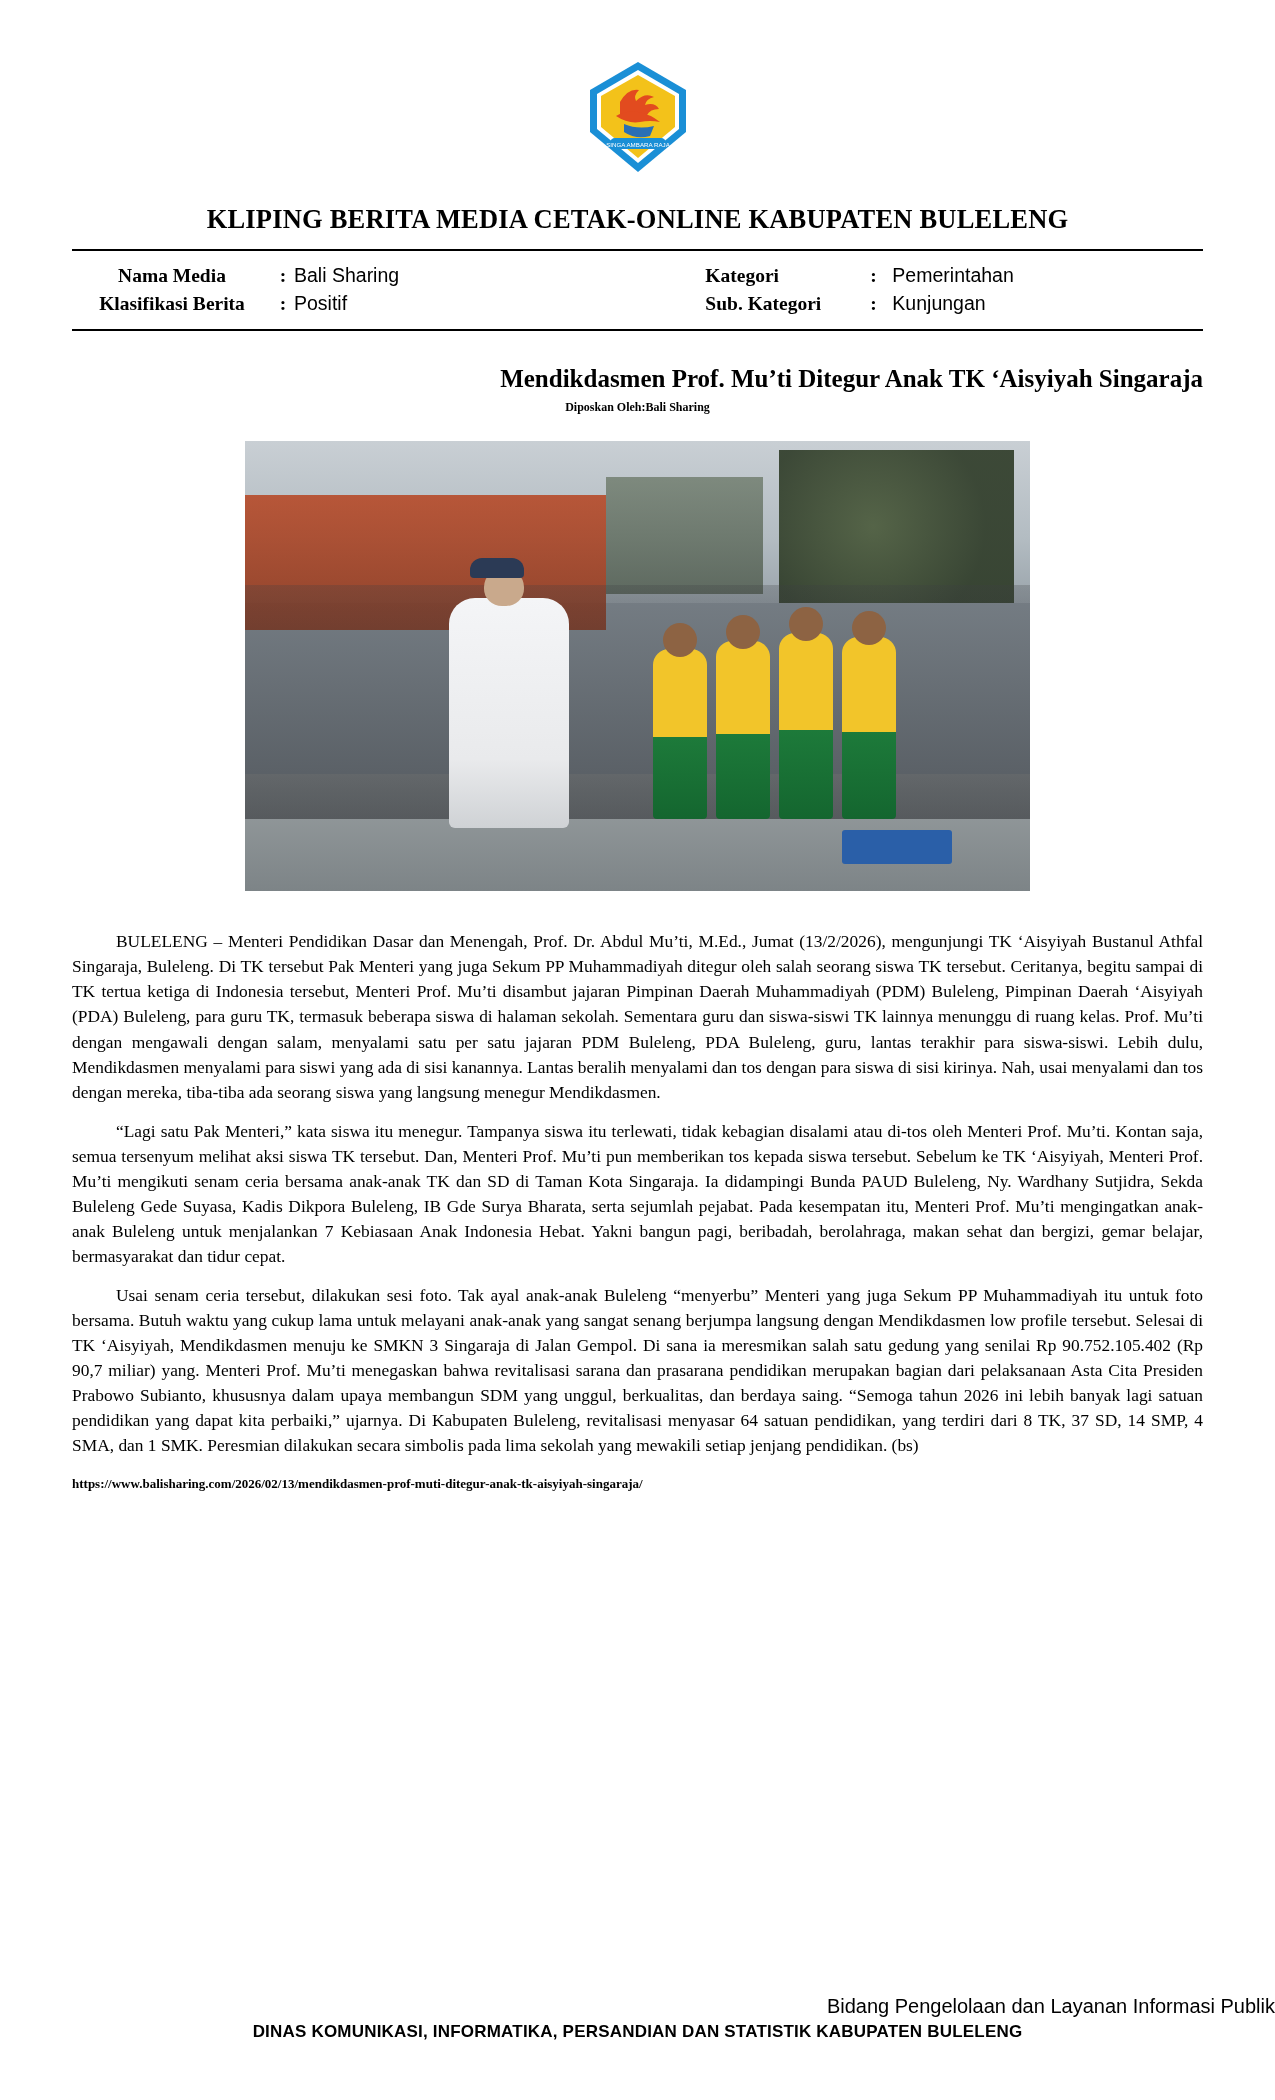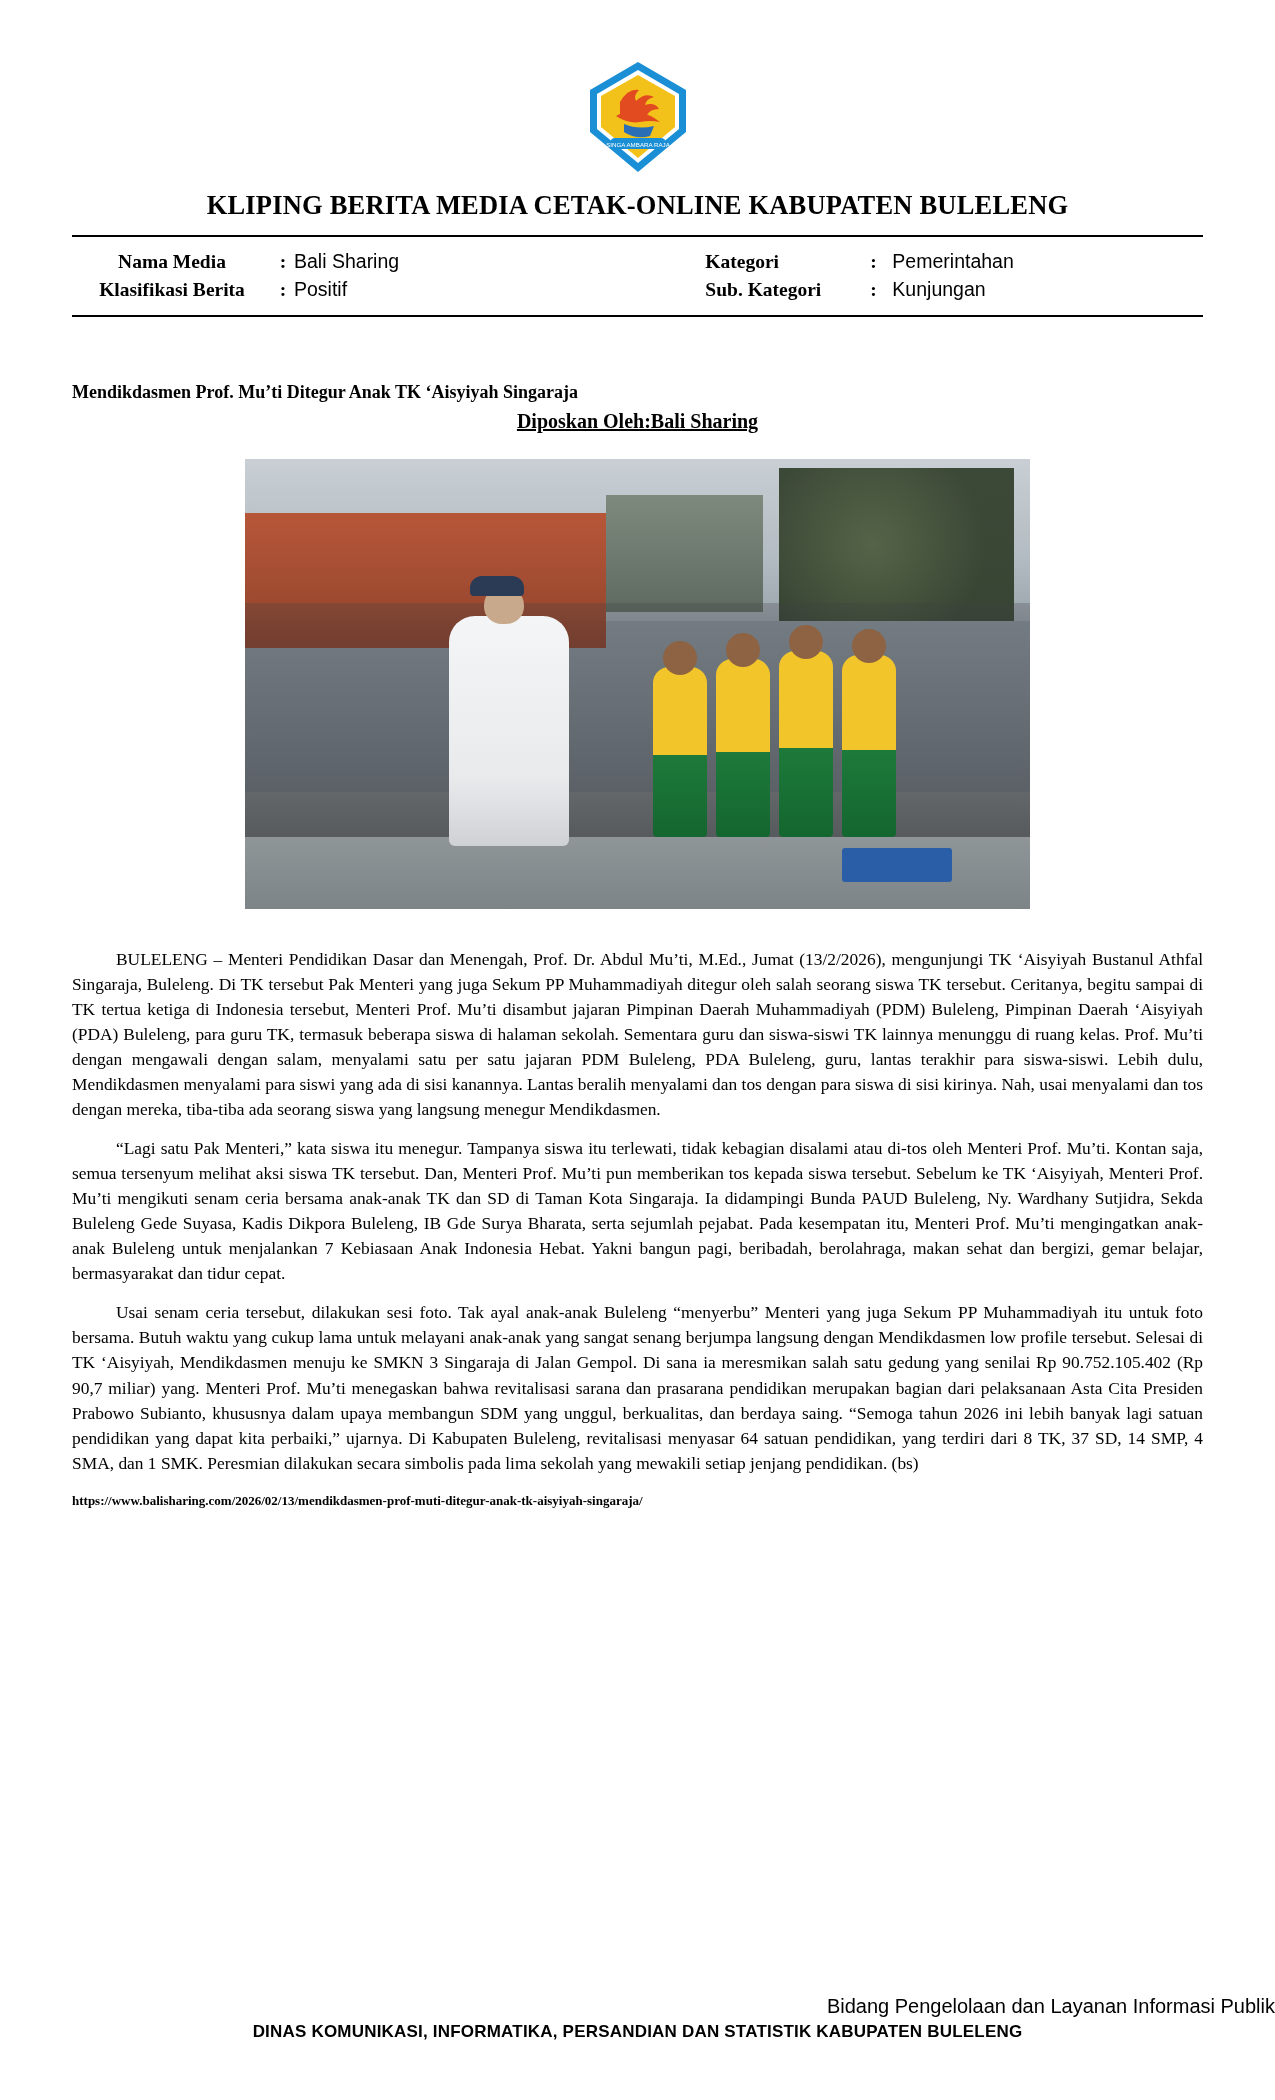--- a/index.html
+++ b/index.html
@@ -34,21 +34,21 @@
     display: inline-block;
     position: relative;
   }
 
   
   .doc-title {
     text-align: center;
     font-size: 26.5px;
     font-weight: bold;
     letter-spacing: .2px;
-    margin-top: 10px;
+    margin-top: 24px;
     font-family: "Liberation Serif", serif;
   }
 
   
   .meta {
     margin-top: 14px;
     border-top: 2.5px solid #000;
     border-bottom: 2.5px solid #000;
     padding: 8px 0 9px 0;
   }
@@ -78,32 +78,31 @@
     font-size: 19.5px;
   }
   .meta-value {
     font-size: 19.5px;
     font-family: "Liberation Sans", sans-serif;
     font-weight: 400;
   }
 
   
   .headline {
-    text-align: left;
-    font-size: 18px;
-    font-weight: bold;
-    margin-top: 64px;
+    text-align: right;
+    font-size: 25px;
+    font-weight: bold;
+    margin-top: 32px;
     line-height: 1.25;
   }
   .byline {
     text-align: center;
-    font-size: 20px;
+    font-size: 12px;
     font-weight: bold;
     margin-top: 6px;
-    text-decoration: underline;
   }
 
   
   .photo-wrap {
     text-align: center;
     margin-top: 26px;
   }
   .photo {
     width: 785px;
     height: 450px;

